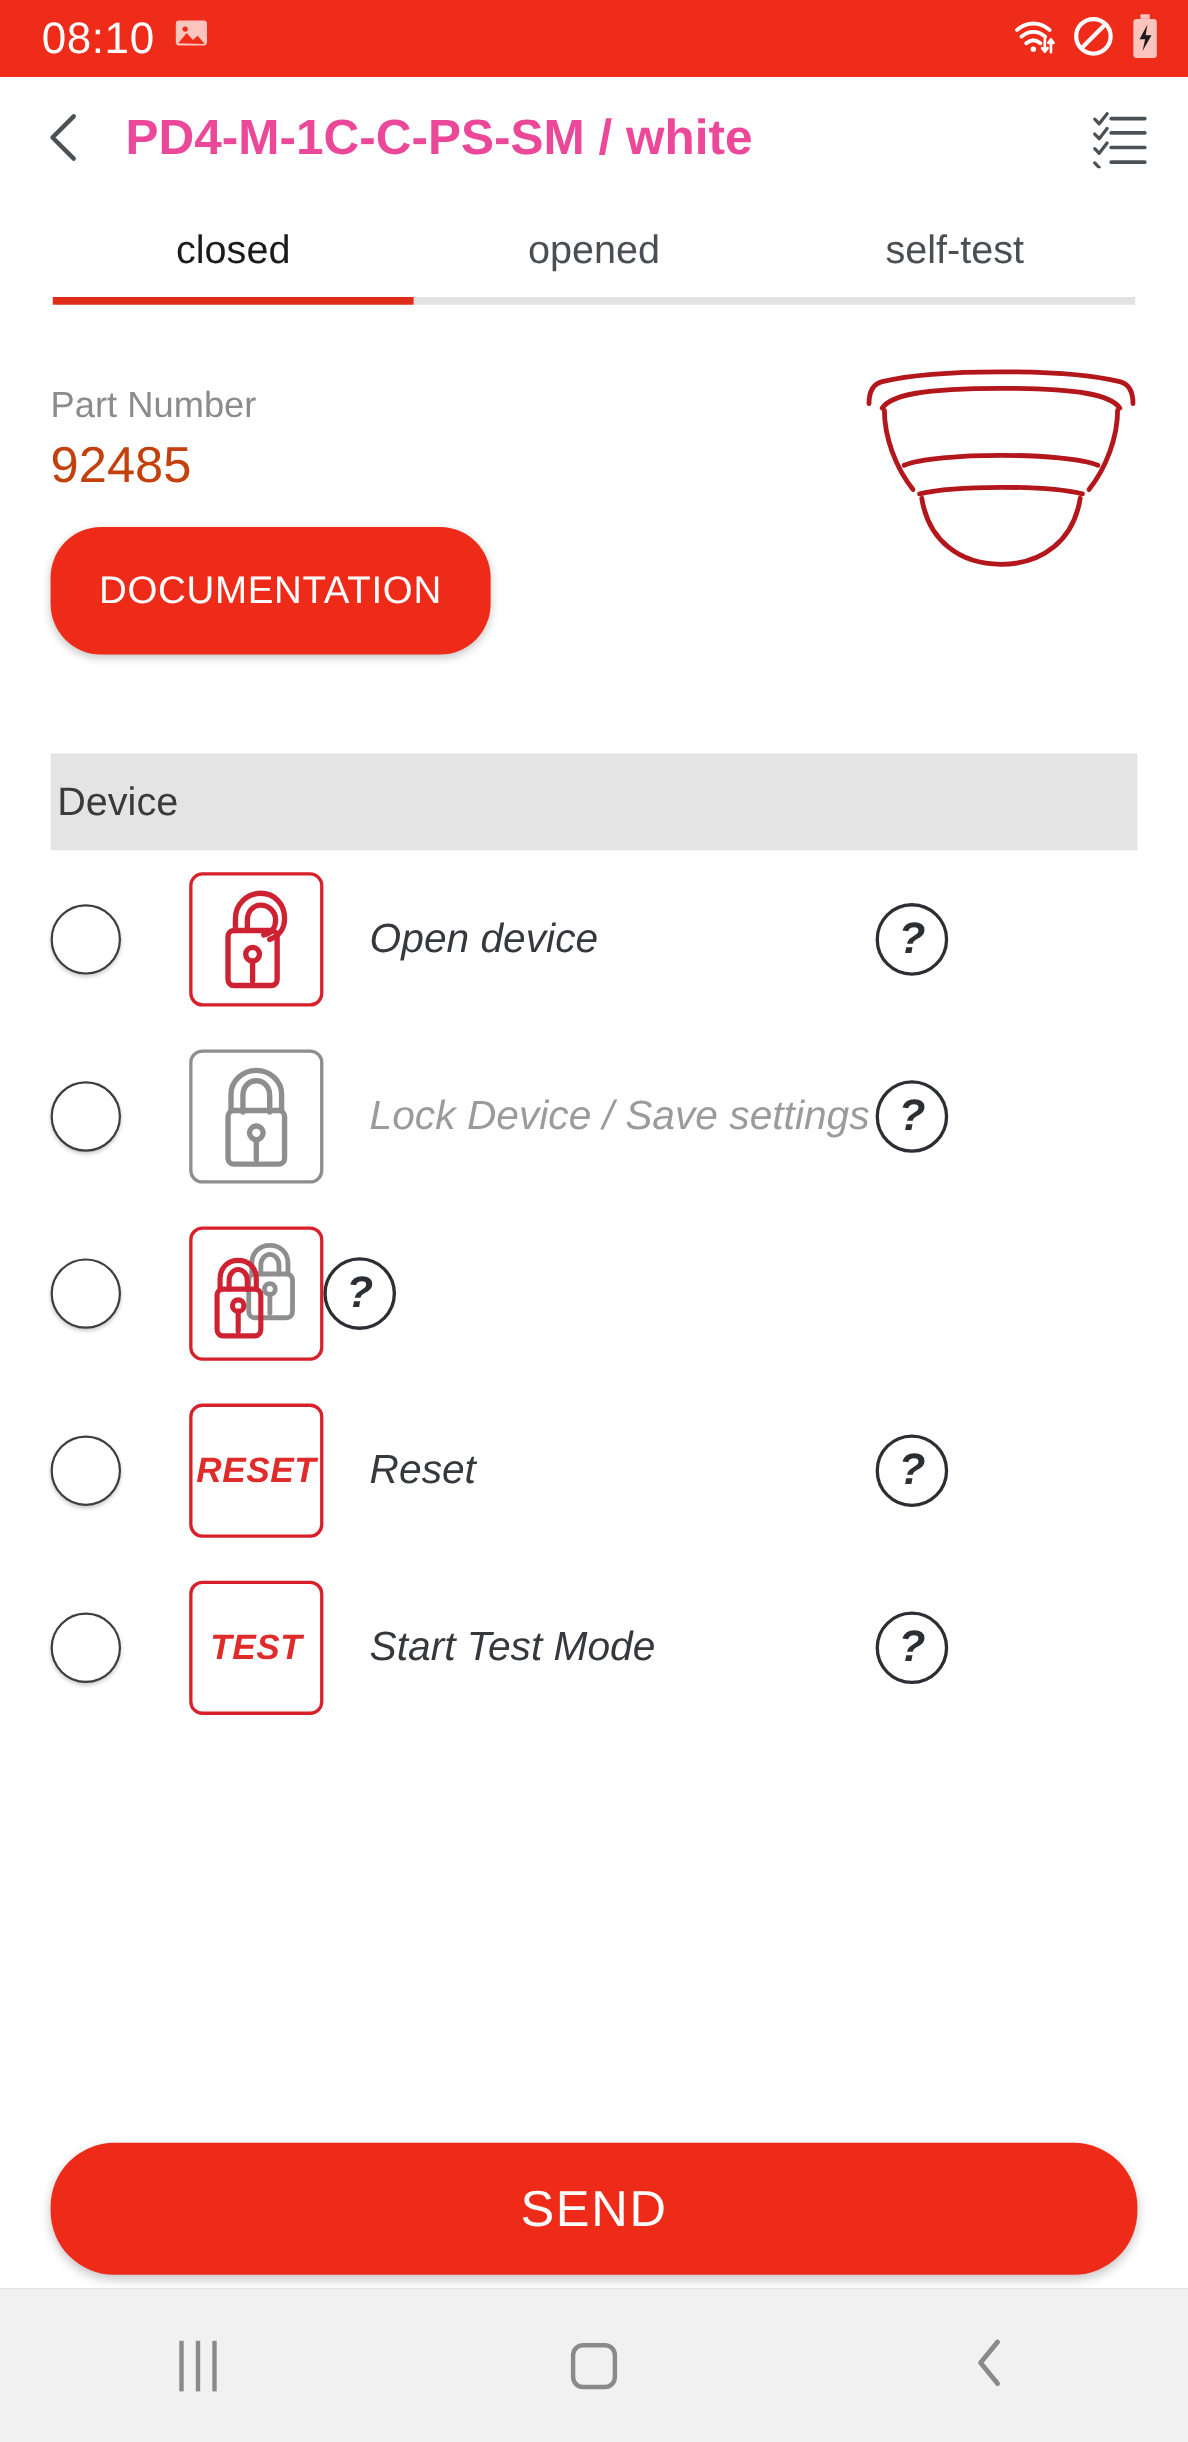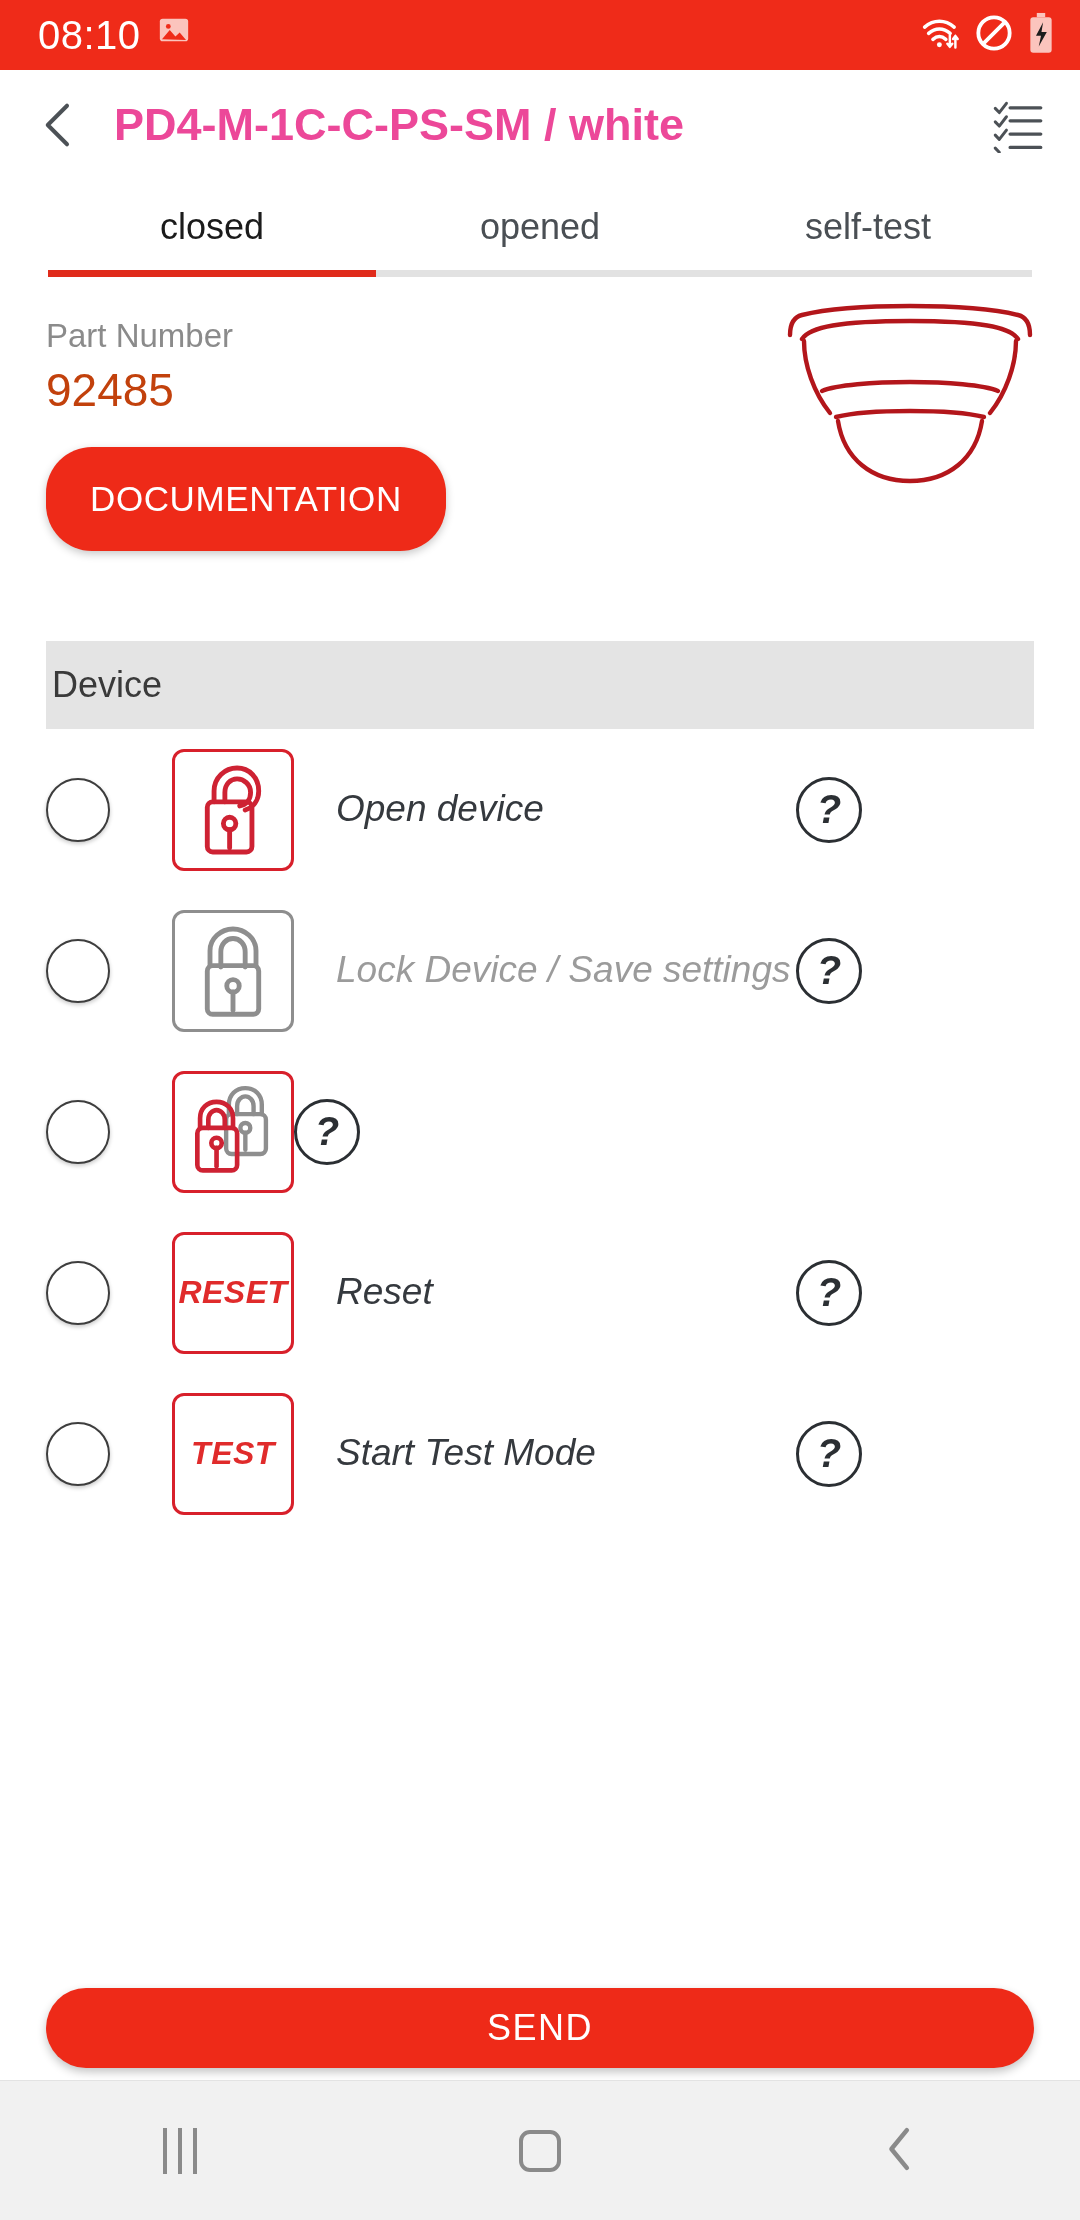--- a/index.html
+++ b/index.html
@@ -74,36 +74,37 @@
     height: 7px;
     background: #E02B1B;
   }
 
   
   .info-row {
     display: flex;
     align-items: flex-start;
     padding: 40px 46px 0 46px;
     position: relative;
+    margin-top: 32px;
   }
   .part-label {
     font-size: 33px;
     color: #8B8B8B;
     margin-bottom: 8px;
   }
   .part-value {
     font-size: 46px;
     color: #c2410c;
     margin-bottom: 30px;
   }
   .doc-button {
     display: inline-flex;
     align-items: center;
     justify-content: center;
-    height: 104px;
+    height: 116px;
     padding: 0 44px;
     background: #EE2A18;
     color: #ffffff;
     font-size: 35px;
     letter-spacing: 0.6px;
     border: none;
     border-radius: 46px;
     box-shadow: 0 3px 8px rgba(0,0,0,0.22);
     font-family: "Liberation Sans", sans-serif;
   }
@@ -188,26 +189,26 @@
 
   
   .send-wrap {
     position: absolute;
     left: 0; right: 0;
     bottom: 152px;
     padding: 0 46px;
   }
   .send-button {
     width: 100%;
-    height: 80px;
+    height: 120px;
     background: #EE2A18;
     border: none;
     border-radius: 58px;
     color: #ffffff;
-    font-size: 36px;
+    font-size: 46px;
     letter-spacing: 1.5px;
     box-shadow: 0 4px 10px rgba(0,0,0,0.24);
     font-family: "Liberation Sans", sans-serif;
   }
 
   
   .navbar {
     position: absolute;
     left: 0; right: 0; bottom: 0;
     height: 140px;

